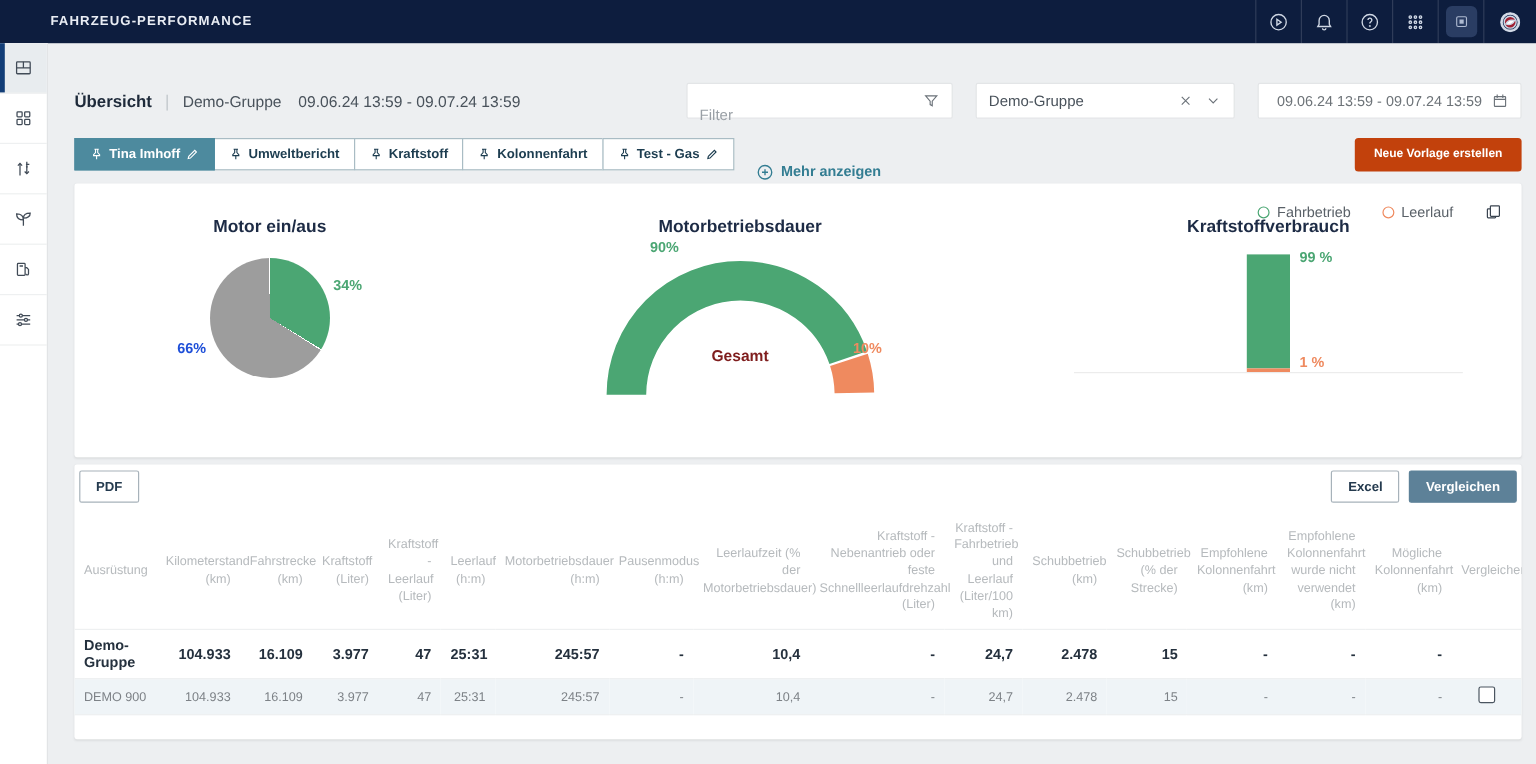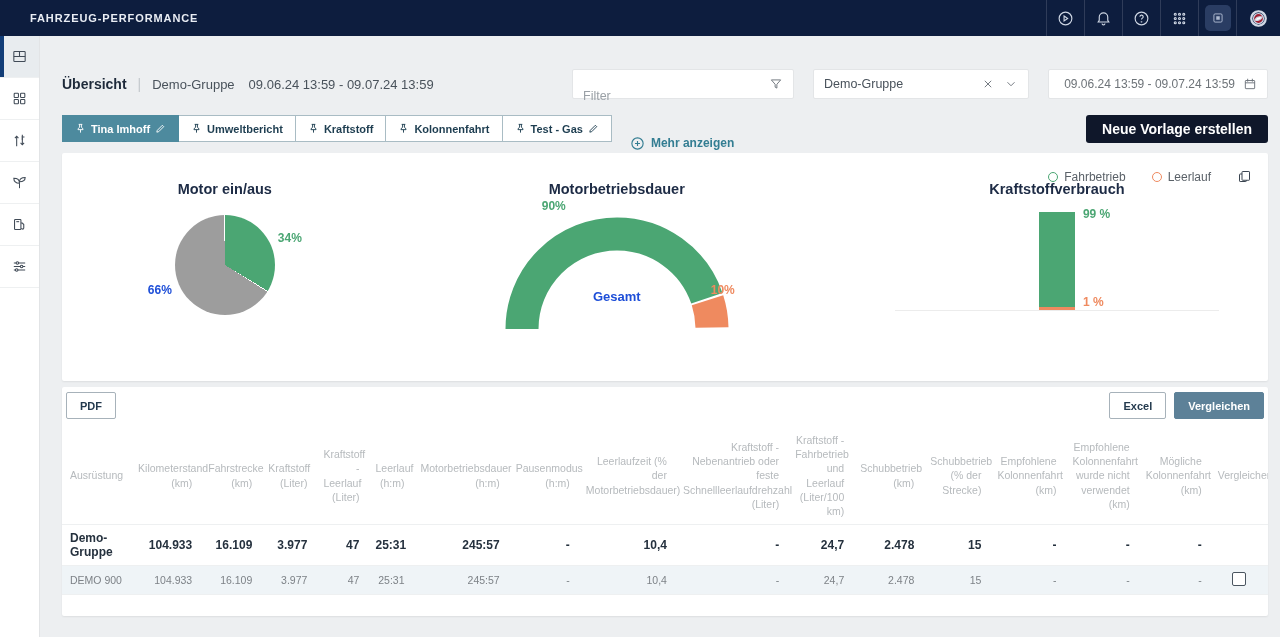--- a/index.html
+++ b/index.html
@@ -1,21 +1,21 @@
 <!DOCTYPE html>
 <html><head>
 <meta charset="utf-8">
 <style>
   * { margin:0; padding:0; box-sizing:border-box; }
   html,body { width:1280px; height:637px; font-family:"Liberation Sans", sans-serif; }
   .app { width:1280px; height:637px; background:#edeff1; overflow:hidden; position:relative; }
 
   
   .topbar { height:36px; background:#0d1d3e; display:flex; align-items:center; color:#e9edf4; }
-  .topbar-title { font-size:11px; letter-spacing:.9px; font-weight:600; padding-left:30px; }
+  .topbar-title { font-size:11px; letter-spacing:.9px; font-weight:600; padding-left:42px; }
   .topbar-right { margin-left:auto; display:flex; height:36px; align-items:stretch; }
   .tb-cell { width:38px; display:flex; align-items:center; justify-content:center; border-left:1px solid rgba(255,255,255,.14); cursor:pointer; }
   .tb-cell svg { width:17px; height:17px; stroke:#cfd7e4; fill:none; stroke-width:1.6; }
   .tb-avatar { width:26px; height:26px; background:#2a3d63; border-radius:5px; display:flex; align-items:center; justify-content:center; }
   .tb-avatar svg { width:14px; height:14px; stroke:#aebad1; }
   .tb-logo { width:44px; }
 
   
   .shell { display:flex; height:601px; }
   .sidebar { width:40px; background:#ffffff; border-right:1px solid #e2e4e6; }
@@ -46,21 +46,21 @@
 
   
   .tabs-row { display:flex; align-items:center; margin-top:16px; height:27px; }
   .tab-chip { height:27px; display:flex; align-items:center; gap:5px; padding:0 12px; background:#fff; border:1px solid #a9bcc4; margin-left:-1px; font-size:11px; font-weight:bold; color:#1d3d50; cursor:pointer; white-space:nowrap; }
   .tab-chip:first-child { margin-left:0; }
   .tab-chip svg { width:11px; height:11px; stroke:#1d3d50; fill:none; stroke-width:2; }
   .tab-chip.active { background:#4d8a9e; border-color:#4d8a9e; color:#fff; z-index:1; }
   .tab-chip.active svg { stroke:#fff; }
   .more-link { display:flex; align-items:center; gap:6px; margin-left:18px; color:#337d92; font-size:12px; font-weight:bold; cursor:pointer;margin-top:29px; }
   .more-link svg { width:15px; height:15px; stroke:#337d92; fill:none; stroke-width:1.8; }
-  .new-template-btn { margin-left:auto; height:28px; background:#0f172a; color:#fff; border:none; border-radius:3px; font-size:14px; font-weight:bold; padding:0 16px; font-family:inherit; cursor:pointer; }
+  .new-template-btn { margin-left:auto; height:28px; background:#c2410c; color:#fff; border:none; border-radius:3px; font-size:10px; font-weight:bold; padding:0 16px; font-family:inherit; cursor:pointer; }
 
   
   .charts-card { position:relative; margin-top:11px; height:228px; background:#fff; border-radius:2px; box-shadow:0 1px 2px rgba(0,0,0,.07); display:flex; }
   .legend { position:absolute; top:16px; right:16px; display:flex; align-items:center; gap:26px; }
   .legend-item { display:flex; align-items:center; gap:6px; font-size:12px; color:#5a6168; cursor:pointer; }
   .legend-swatch { width:10px; height:10px; border-radius:50%; border:1.5px solid #999; }
   .copy-icon { width:15px; height:15px; cursor:pointer; }
   .copy-icon svg { width:15px; height:15px; stroke:#3a4450; fill:none; stroke-width:1.6; }
 
   .chart-col { padding-top:28px; text-align:center; }
@@ -71,21 +71,21 @@
   .pie { position:absolute; left:75px; top:6px; width:100px; height:100px; border-radius:50%; }
   .pie-label { position:absolute; font-size:12px; font-weight:bold; }
   .pie-label-0 { left:178px; top:22px; }
   .pie-label-1 { left:48px; top:74px; }
 
   .gauge-wrap { position:relative; width:260px; height:142px; margin:2px auto 0; }
   .gauge-wrap svg { position:absolute; left:0; top:0; }
   .g-label { position:absolute; font-size:12px; font-weight:bold; }
   .g-label-0 { left:55px; top:0px; }
   .g-label-1 { left:224px; top:84px; }
-  .g-center-label { position:absolute; left:0; right:0; top:90px; text-align:center; font-size:13px; font-weight:bold; color:#1d4ed8; }
+  .g-center-label { position:absolute; left:0; right:0; top:90px; text-align:center; font-size:13px; font-weight:bold; color:#7f1d1d; }
   .g-center-value { position:absolute; left:0; right:0; top:108px; text-align:center; font-size:13px; color:#6d7378; }
 
   .bar-wrap { position:relative; width:340px; height:140px; margin:10px auto 0; }
   .bar-seg { position:absolute; left:152px; width:36px; }
   .bar-seg-0 { bottom:40px; }
   .bar-seg-1 { bottom:37px; }
   .bar-label { position:absolute; font-size:12px; font-weight:bold; }
   .bar-label-0 { left:196px; top:0px; }
   .bar-label-1 { left:196px; top:88px; }
   .bar-axis { position:absolute; left:8px; right:8px; top:103px; height:1px; background:#ececec; }

